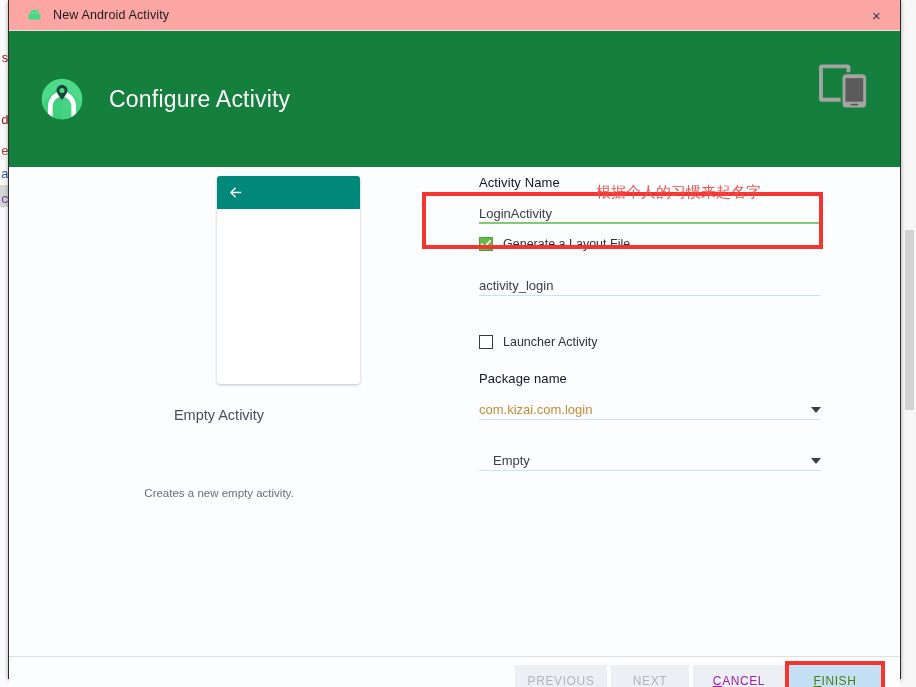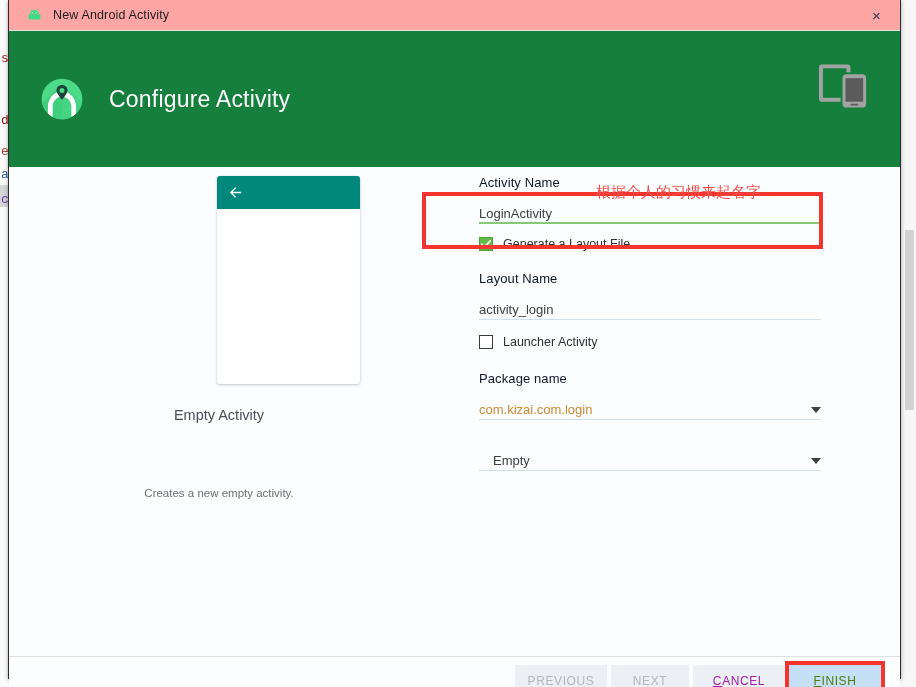--- a/index.html
+++ b/index.html
@@ -410,21 +410,20 @@
       <div class="checkrow" style="top:70px">
         <span class="cb checked">
           <svg width="12" height="12" viewBox="0 0 12 12">
             <path d="M1.8 6.2 L4.6 9 L10.2 2.9" stroke="#ffffff" stroke-width="1.8" fill="none" stroke-linecap="round" stroke-linejoin="round"></path>
           </svg>
         </span>
         <span class="checkrow-label">Generate a Layout File</span>
       </div>
 
       <div class="field" style="top:104px">
-        <div class="field-label">Layout Name</div>
         <div class="field-inputrow">
           <input class="field-value" type="text" value="activity_login" style="">
           <div class="underline"></div>
         </div>
       </div>
 
       <div class="checkrow" style="top:168px">
         <span class="cb"></span>
         <span class="checkrow-label">Launcher Activity</span>
       </div>

